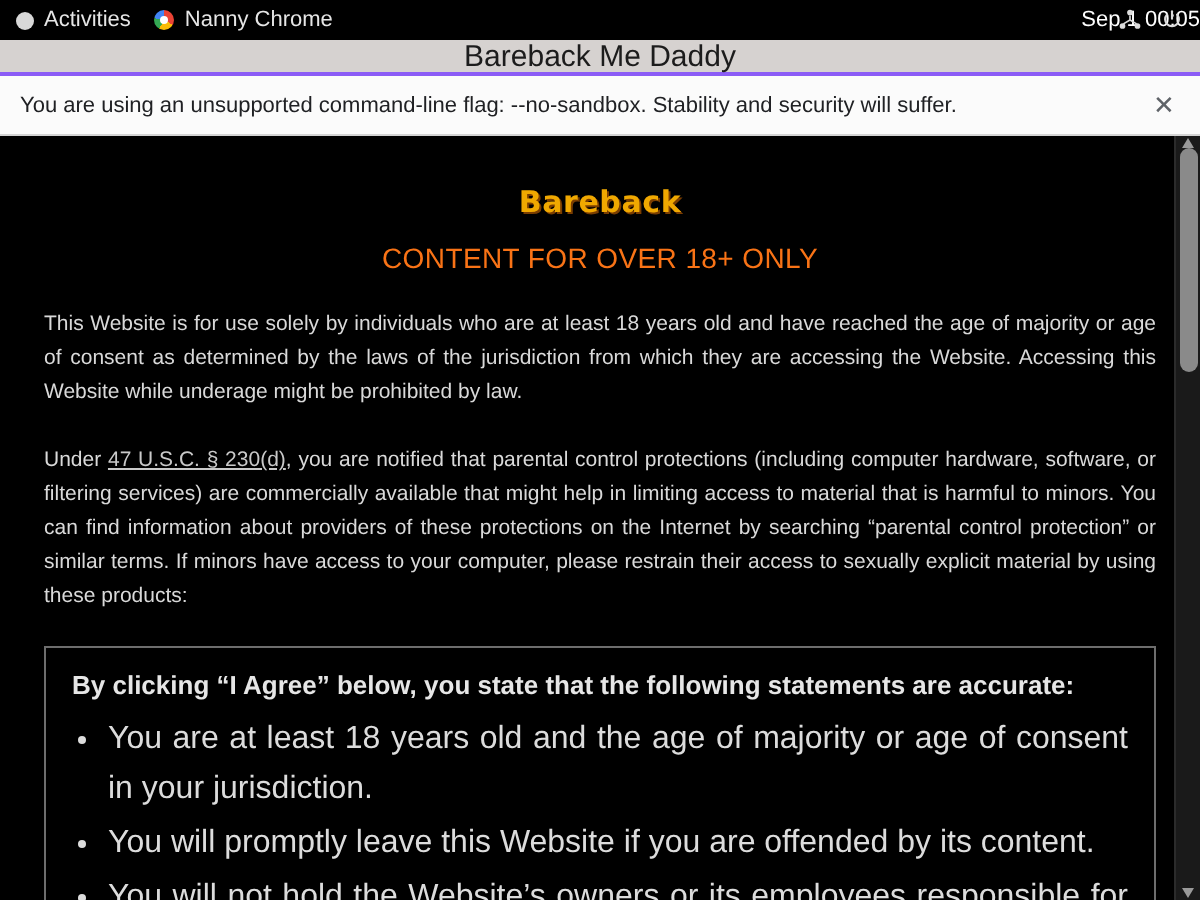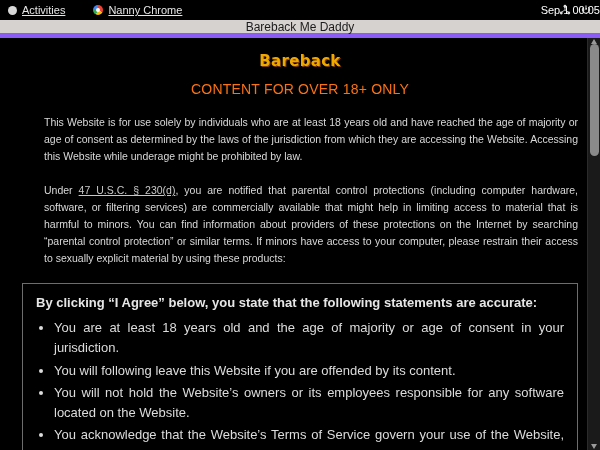--- a/index.html
+++ b/index.html
@@ -13,21 +13,21 @@
   
   .topbar {
     height: 20px;
     background: #000;
     color: #e6e6e6;
     display: flex;
     align-items: center;
     font-size: 11px;
     position: relative;
   }
-  .topbar-left { display: flex; align-items: center; gap: 28px; padding-left: 8px; text-decoration: underline; }
+  .topbar-left { display: flex; align-items: center; gap: 12px; padding-left: 8px; }
   .tb-item { display: flex; align-items: center; gap: 5px; white-space: nowrap; }
   .dot { width: 9px; height: 9px; border-radius: 50%; background: #d8d8d8; display: inline-block; }
   .chrome-icon {
     width: 10px; height: 10px; border-radius: 50%;
     background: conic-gradient(#ea4335 0 33%, #fbbc05 33% 58%, #34a853 58% 78%, #4285f4 78% 100%);
     position: relative;
   }
   .chrome-icon::after {
     content: ""; position: absolute; inset: 3px;
     background: #fff; border-radius: 50%;
@@ -41,21 +41,21 @@
     padding-right: 8px; position: relative; z-index: 2;
   }
   .tb-ico { width: 12px; height: 12px; display: block; }
 
   
   .window { width: 600px; height: 430px; background: #fff; display: flex; flex-direction: column; }
 
   .titlebar {
     height: 18px; background: #d6d2d0; color: #1c1c1c;
     display: flex; align-items: center; justify-content: center;
-    font-size: 12px; border-bottom: 5px solid #8b5cf6;
+    font-size: 15px; border-bottom: 2px solid #8b5cf6;
   }
 
   .infobar {
     height: 30px; background: #fbfbfb; border-bottom: 1px solid #d4d4d4;
     display: flex; align-items: center; padding: 0 10px;
     font-size: 11px; color: #202124;
   }
   .infobar-text { flex: 1; }
   .infobar-close {
     width: 16px; height: 16px; display: flex; align-items: center; justify-content: center;
@@ -64,50 +64,50 @@
 
   
   .viewport {
     flex: 1; background: #000; color: #e8e8e8;
     position: relative; overflow: hidden;
   }
   .page {
     padding: 16px 22px 0 22px;
     height: 100%;
   }
-  .logo-wrap { display: flex; justify-content: center; }
+  .logo-wrap { display: flex; justify-content: center; margin-top: 10px; }
   .logo {
     font-size: 15px; font-weight: bold; line-height: 1.02;
     text-align: center; letter-spacing: .3px;
     font-family: "DejaVu Sans", sans-serif;
   }
   .logo .l1 { color: #f0a800; display: block; text-shadow: 1px 1px 0 #7a3d00; }
   .logo .l2 { color: #e8472a; display: block; text-shadow: 1px 1px 0 #5a1000; }
 
   .headline {
     text-align: center; font-size: 14px; color: #f97316;
     margin-top: 12px; letter-spacing: .2px;
   }
 
   .para {
     font-size: 10.5px; line-height: 1.62; color: #d9d9d9;
-    text-align: justify; margin-top: 17px; margin-left: 22px;
+    text-align: justify; margin-top: 17px;
   }
   .para a { color: #c9c9c9; }
 
   .links-line { margin-top: 2px; }
 
   .box {
     border: 1px solid #6d6d6d; margin-top: 16px;
     padding: 11px 13px 13px 13px;
   }
   .box-intro { font-size: 13px; color: #e6e6e6; font-weight: bold; }
   .box ul { margin: 8px 0 0 18px; }
   .box li {
-    font-size: 13px; line-height: 1.55; color: #dcdcdc;
+    font-size: 16px; line-height: 1.55; color: #dcdcdc;
     margin-bottom: 2px; text-align: justify;
   }
 
   
   .scrollbar {
     position: absolute; top: 0; right: 0; width: 13px; height: 100%;
     background: #1a1a1a; border-left: 1px solid #2b2b2b;
   }
   .scrollthumb {
     position: absolute; top: 6px; left: 2px; width: 9px; height: 112px;
@@ -147,20 +147,24 @@
     </svg>
   </div>
 </div>
 
 <div class="window">
 
   <div class="titlebar">
     <span>Bareback Me Daddy</span>
   </div>
 
+  <div class="infobar">
+    <span class="infobar-text">You are using an unsupported command-line flag: --no-sandbox. Stability and security will suffer.</span>
+    <span class="infobar-close">✕</span>
+  </div>
 
   <div class="viewport">
     <div class="page">
 
       <div class="logo-wrap">
         <div class="logo">
           <span class="l1">Bareback</span>
         </div>
       </div>
 
@@ -170,21 +174,21 @@
 
       <p class="para">
         <span>Under </span><a href="#">47 U.S.C. § 230(d)</a><span>, you are notified that parental control protections (including computer hardware, software, or filtering services) are commercially available that might help in limiting access to material that is harmful to minors. You can find information about providers of these protections on the Internet by searching “parental control protection” or similar terms. If minors have access to your computer, please restrain their access to sexually explicit material by using these products:</span>
       </p>
 
 
       <div class="box">
         <div class="box-intro">By clicking “I Agree” below, you state that the following statements are accurate:</div>
         <ul>
           <li>You are at least 18 years old and the age of majority or age of consent in your jurisdiction.</li>
-          <li>You will following leave this Website if you are offended by its content.</li>
+          <li>You will promptly leave this Website if you are offended by its content.</li>
           <li>You will not hold the Website’s owners or its employees responsible for any software located on the Website.</li>
           <li>You acknowledge that the Website’s Terms of Service govern your use of the Website, and you have reviewed and agree to be bound by the Terms of Service.</li>
         </ul>
 
       </div>
 
     </div>
 
     <div class="scrollbar">
       <div class="scroll-arrow scroll-up"></div>

